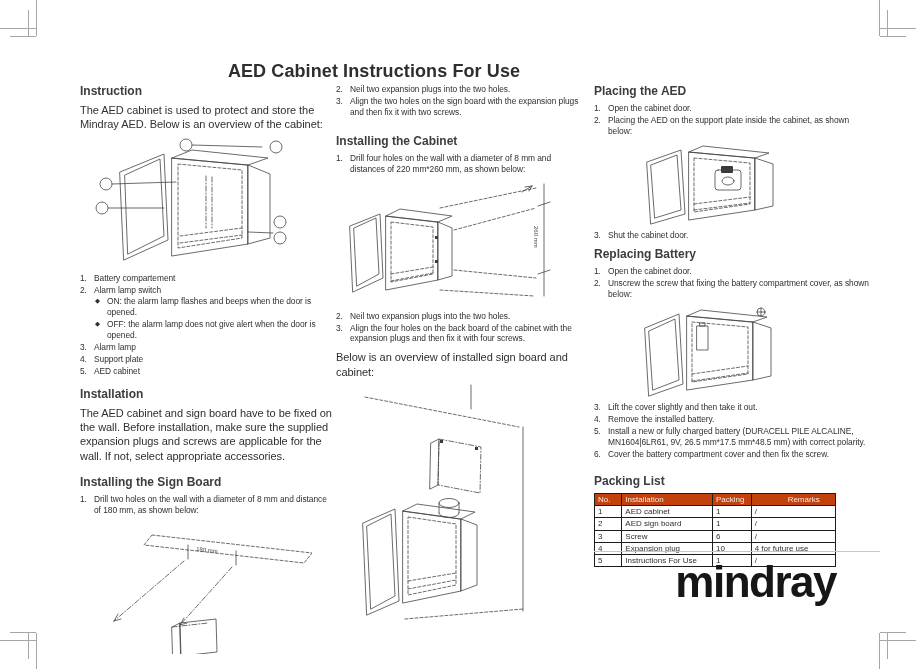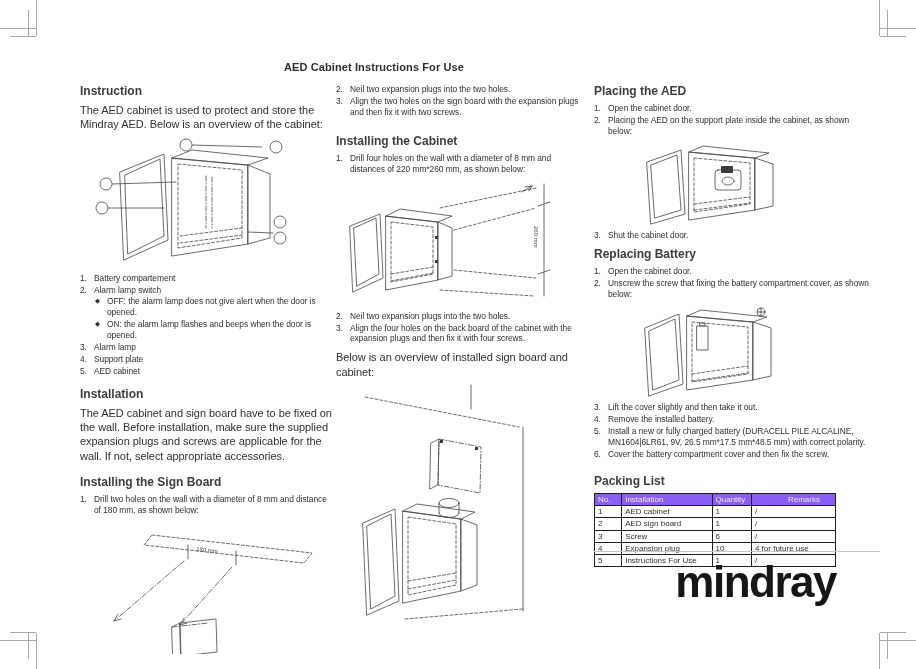--- a/index.html
+++ b/index.html
@@ -3,21 +3,21 @@
 <meta charset="utf-8">
 <style>
   html,body{margin:0;padding:0;}
   body{
     width:916px;height:669px;position:relative;overflow:hidden;
     background:#ffffff;color:#2f2f2f;
     font-family:"Liberation Sans","DejaVu Sans",sans-serif;
   }
   .title{
     position:absolute;top:61px;left:0;width:748px;text-align:center;
-    font-size:11px;font-weight:700;color:#2e2e2e;margin:0;letter-spacing:.1px;
+    font-size:18px;font-weight:700;color:#2e2e2e;margin:0;letter-spacing:.1px;
   }
   .col{position:absolute;top:84px;}
   #col1{left:80px;width:252px;}
   #col2{left:336px;width:250px;}
   #col3{left:594px;width:276px;}
   .h2{font-size:12px;font-weight:600;color:#3d3d3d;margin:0 0 5px 0;}
   .h3{font-size:12px;font-weight:600;color:#3d3d3d;margin:12px 0 5px 0;}
   .body-text{font-size:11px;line-height:1.3;letter-spacing:-.05px;margin:0 0 4px 0;}
   .steps{margin:0 0 2px 0;}
   .step{display:flex;font-size:8.4px;line-height:1.3;letter-spacing:-.05px;margin:0 0 1px 0;}
@@ -30,21 +30,21 @@
   svg .dash{stroke-dasharray:3 2;}
   svg .dd{stroke-dasharray:5 2 1 2;}
   svg .callout{fill:#ffffff;stroke:#454545;stroke-width:0.8;}
   svg .fillblk{fill:#3a3a3a;stroke:none;}
   svg .dim{font-size:6px;fill:#444444;font-family:"Liberation Sans",sans-serif;}
   table.packing{border-collapse:collapse;width:242px;font-size:8px;margin-top:2px;}
   table.packing th,table.packing td{
     border:1px solid #1d1d1d;padding:1px 3px;text-align:left;
     font-weight:normal;line-height:1.15;white-space:nowrap;
   }
-  table.packing thead th{background:#8b5cf6;color:#efedea;}
+  table.packing thead th{background:#c2410c;color:#efedea;}
   table.packing .c-no{width:31px;}
   table.packing .c-desc{width:100px;}
   table.packing .c-qty{width:36px;}
   table.packing .c-rem{width:61px;padding-left:36px;}
   .footer-rule{position:absolute;left:594px;top:551px;width:286px;height:1px;background:#c6c6c6;}
   .logo{
     position:absolute;right:80px;top:557px;margin:0;
     font-size:44px;font-weight:800;letter-spacing:-1.5px;color:#161616;
     font-family:"Liberation Sans","DejaVu Sans",sans-serif;
   }
@@ -102,25 +102,25 @@
     <div class="step">
         <span class="n">1.</span>
         <span class="t">Battery compartement</span>
       </div>
     <div class="step">
         <span class="n">2.</span>
         <span class="t">Alarm lamp switch</span>
       </div>
     <div class="step sub">
         <span class="n">◆</span>
-        <span class="t">OFF: the alarm lamp does not give alert when the door is opened.</span>
+        <span class="t">ON: the alarm lamp flashes and beeps when the door is opened.</span>
       </div>
     <div class="step sub">
         <span class="n">◆</span>
-        <span class="t">ON: the alarm lamp flashes and beeps when the door is opened.</span>
+        <span class="t">OFF: the alarm lamp does not give alert when the door is opened.</span>
       </div>
     <div class="step">
         <span class="n">3.</span>
         <span class="t">Alarm lamp</span>
       </div>
     <div class="step">
         <span class="n">4.</span>
         <span class="t">Support plate</span>
       </div>
     <div class="step">
@@ -322,21 +322,21 @@
         <span class="t">Cover the battery compartment cover and then fix the screw.</span>
       </div>
   </div>
 
   <div class="h2" style="margin-top:14px;">Packing List</div>
   <table class="packing">
     <thead>
       <tr>
         <th class="c-no">No.</th>
         <th class="c-desc">Installation</th>
-        <th class="c-qty">Quantity</th>
+        <th class="c-qty">Packing</th>
         <th class="c-rem">Remarks</th>
       </tr>
     </thead>
     <tbody>
       <tr>
         <td>1</td>
         <td>AED cabinet</td>
         <td>1</td>
         <td>/</td>
       </tr>

